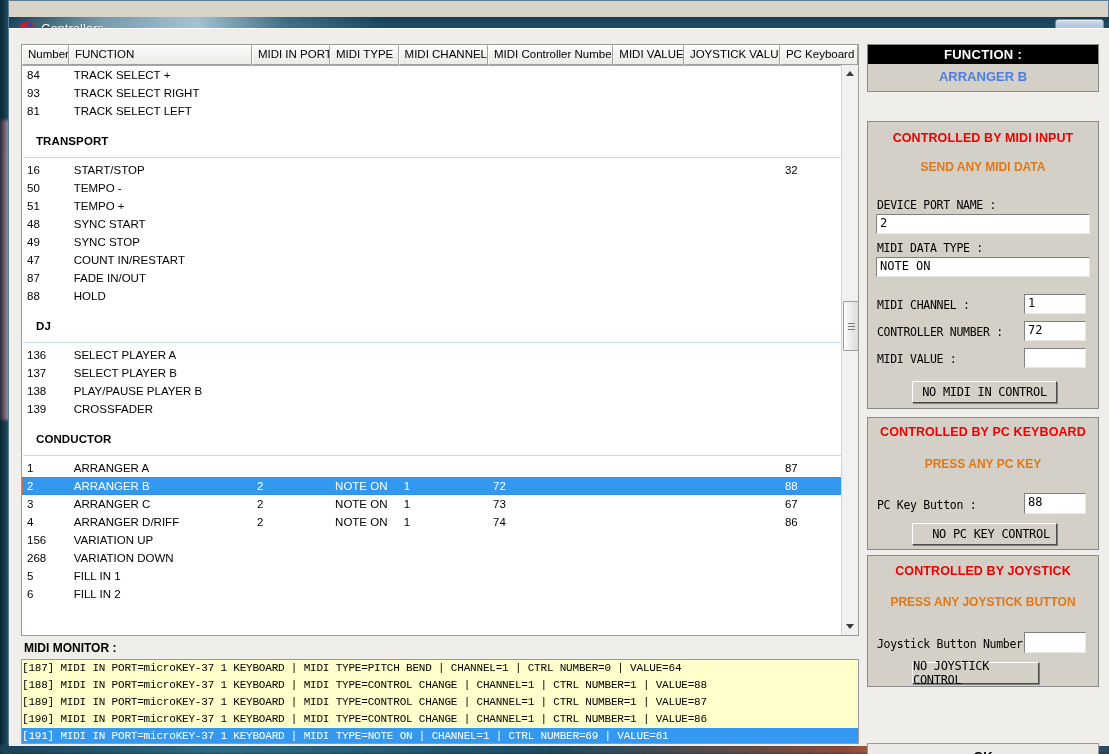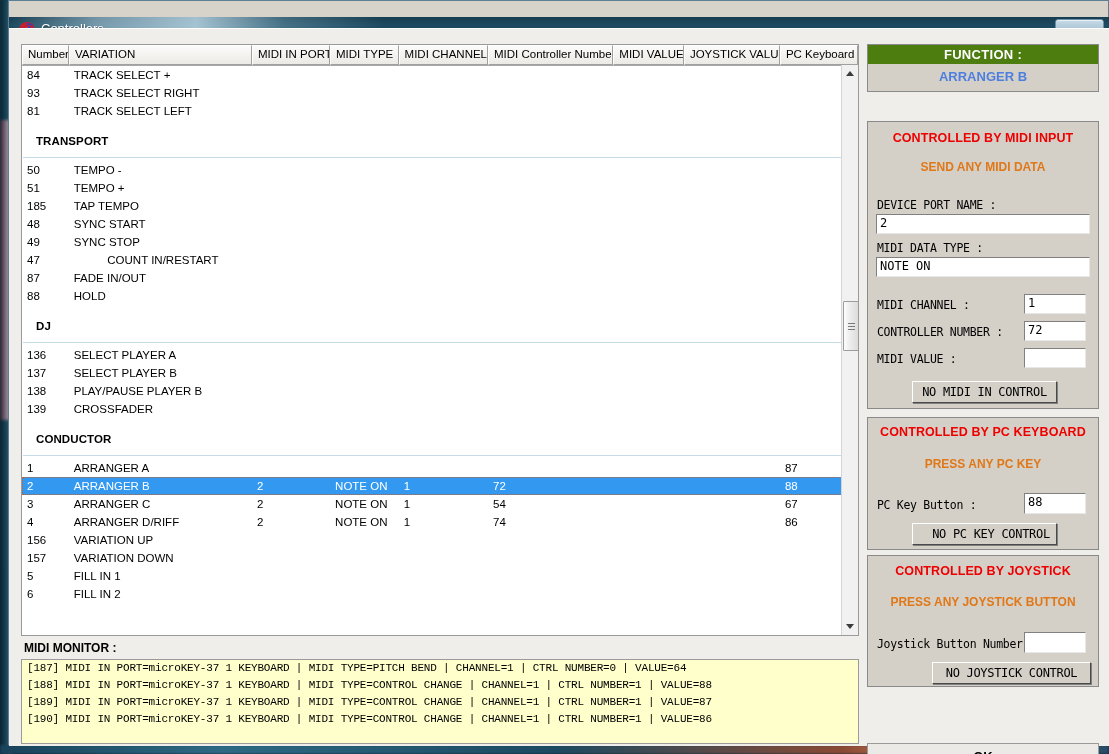--- a/index.html
+++ b/index.html
@@ -210,39 +210,38 @@
     background: #ffffcc;
     border: 1px solid #9a9a9a;
     box-sizing: border-box;
     overflow: hidden;
     font-family: "Liberation Mono", monospace;
   }
   .mon-line {
     height: 17px; line-height: 17px;
     font-size: 11px;
     color: #000;
-    padding-left: 5px;
     white-space: nowrap;
     letter-spacing: -0.2px;
   }
   .mon-line.selected { background: #3399f0; color: #ffffff; }
 
   
   .rail { position: absolute; left: 858px; top: 15px; width: 232px; }
 
   .fn-box {
     position: relative;
     width: 232px; height: 48px;
     background: #d4d0c8;
     border: 1px solid #8a8a8a;
     box-sizing: border-box;
   }
   .fn-title {
     height: 19px; line-height: 19px;
-    background: #4d7c0f;
+    background: #000000;
     color: #ffffff;
     text-align: center;
     font-size: 13px; font-weight: bold;
     letter-spacing: .3px;
   }
   .fn-value {
     height: 26px; line-height: 26px;
     text-align: center;
     color: #4d7fe0;
     font-size: 13px; font-weight: bold;
@@ -335,21 +334,21 @@
       </div>
       <div class="title-text">Controllers</div>
       <div class="close-btn">x</div>
     </div>
 
     <div class="client">
 
       <div class="table-panel">
         <div class="thead" id="thead">
             <div class="th" style="width: 49px;">Number</div>
-            <div class="th" style="width: 193px;">VARIATION</div>
+            <div class="th" style="width: 193px;">FUNCTION</div>
             <div class="th" style="width: 82px;">MIDI IN PORT</div>
             <div class="th" style="width: 72px;">MIDI TYPE</div>
             <div class="th" style="width: 94px;">MIDI CHANNEL</div>
             <div class="th" style="width: 132px;">MIDI Controller Number</div>
             <div class="th" style="width: 74px;">MIDI VALUE</div>
             <div class="th" style="width: 101px;">JOYSTICK VALUE</div>
             <div class="th" style="width: 82px;">PC Keyboard</div>
           </div>
         <div class="tbody" id="tbody">
             <div class="row">
@@ -384,20 +383,31 @@
               <div class="cell" style="width: 74px;"></div>
               <div class="cell" style="width: 101px;"></div>
               <div class="cell" style="width: 82px;"></div>
             </div>
             <div class="spacer-row"></div>
             <div class="group-row">
               <div class="group-label">TRANSPORT</div>
               <div class="group-rule"></div>
             </div>
             <div class="row">
+              <div class="cell" style="width: 49px;">16</div>
+              <div class="cell" style="width: 193px;">START/STOP</div>
+              <div class="cell" style="width: 82px;"></div>
+              <div class="cell" style="width: 72px;"></div>
+              <div class="cell" style="width: 94px;"></div>
+              <div class="cell" style="width: 132px;"></div>
+              <div class="cell" style="width: 74px;"></div>
+              <div class="cell" style="width: 101px;"></div>
+              <div class="cell" style="width: 82px;">32</div>
+            </div>
+            <div class="row">
               <div class="cell" style="width: 49px;">50</div>
               <div class="cell" style="width: 193px;">TEMPO -</div>
               <div class="cell" style="width: 82px;"></div>
               <div class="cell" style="width: 72px;"></div>
               <div class="cell" style="width: 94px;"></div>
               <div class="cell" style="width: 132px;"></div>
               <div class="cell" style="width: 74px;"></div>
               <div class="cell" style="width: 101px;"></div>
               <div class="cell" style="width: 82px;"></div>
             </div>
@@ -406,31 +416,20 @@
               <div class="cell" style="width: 193px;">TEMPO +</div>
               <div class="cell" style="width: 82px;"></div>
               <div class="cell" style="width: 72px;"></div>
               <div class="cell" style="width: 94px;"></div>
               <div class="cell" style="width: 132px;"></div>
               <div class="cell" style="width: 74px;"></div>
               <div class="cell" style="width: 101px;"></div>
               <div class="cell" style="width: 82px;"></div>
             </div>
             <div class="row">
-              <div class="cell" style="width: 49px;">185</div>
-              <div class="cell" style="width: 193px;">TAP TEMPO</div>
-              <div class="cell" style="width: 82px;"></div>
-              <div class="cell" style="width: 72px;"></div>
-              <div class="cell" style="width: 94px;"></div>
-              <div class="cell" style="width: 132px;"></div>
-              <div class="cell" style="width: 74px;"></div>
-              <div class="cell" style="width: 101px;"></div>
-              <div class="cell" style="width: 82px;"></div>
-            </div>
-            <div class="row">
               <div class="cell" style="width: 49px;">48</div>
               <div class="cell" style="width: 193px;">SYNC START</div>
               <div class="cell" style="width: 82px;"></div>
               <div class="cell" style="width: 72px;"></div>
               <div class="cell" style="width: 94px;"></div>
               <div class="cell" style="width: 132px;"></div>
               <div class="cell" style="width: 74px;"></div>
               <div class="cell" style="width: 101px;"></div>
               <div class="cell" style="width: 82px;"></div>
             </div>
@@ -440,21 +439,21 @@
               <div class="cell" style="width: 82px;"></div>
               <div class="cell" style="width: 72px;"></div>
               <div class="cell" style="width: 94px;"></div>
               <div class="cell" style="width: 132px;"></div>
               <div class="cell" style="width: 74px;"></div>
               <div class="cell" style="width: 101px;"></div>
               <div class="cell" style="width: 82px;"></div>
             </div>
             <div class="row">
               <div class="cell" style="width: 49px;">47</div>
-              <div class="cell" style="width: 193px; text-align: center;">COUNT IN/RESTART</div>
+              <div class="cell" style="width: 193px;">COUNT IN/RESTART</div>
               <div class="cell" style="width: 82px;"></div>
               <div class="cell" style="width: 72px;"></div>
               <div class="cell" style="width: 94px;"></div>
               <div class="cell" style="width: 132px;"></div>
               <div class="cell" style="width: 74px;"></div>
               <div class="cell" style="width: 101px;"></div>
               <div class="cell" style="width: 82px;"></div>
             </div>
             <div class="row">
               <div class="cell" style="width: 49px;">87</div>
@@ -553,21 +552,21 @@
               <div class="cell" style="width: 74px;"></div>
               <div class="cell" style="width: 101px;"></div>
               <div class="cell" style="width: 82px;">88</div>
             </div>
             <div class="row">
               <div class="cell" style="width: 49px;">3</div>
               <div class="cell" style="width: 193px;">ARRANGER C</div>
               <div class="cell" style="width: 82px;">2</div>
               <div class="cell" style="width: 72px;">NOTE ON</div>
               <div class="cell" style="width: 94px;">1</div>
-              <div class="cell" style="width: 132px;">54</div>
+              <div class="cell" style="width: 132px;">73</div>
               <div class="cell" style="width: 74px;"></div>
               <div class="cell" style="width: 101px;"></div>
               <div class="cell" style="width: 82px;">67</div>
             </div>
             <div class="row">
               <div class="cell" style="width: 49px;">4</div>
               <div class="cell" style="width: 193px;">ARRANGER D/RIFF</div>
               <div class="cell" style="width: 82px;">2</div>
               <div class="cell" style="width: 72px;">NOTE ON</div>
               <div class="cell" style="width: 94px;">1</div>
@@ -581,21 +580,21 @@
               <div class="cell" style="width: 193px;">VARIATION UP</div>
               <div class="cell" style="width: 82px;"></div>
               <div class="cell" style="width: 72px;"></div>
               <div class="cell" style="width: 94px;"></div>
               <div class="cell" style="width: 132px;"></div>
               <div class="cell" style="width: 74px;"></div>
               <div class="cell" style="width: 101px;"></div>
               <div class="cell" style="width: 82px;"></div>
             </div>
             <div class="row">
-              <div class="cell" style="width: 49px;">157</div>
+              <div class="cell" style="width: 49px;">268</div>
               <div class="cell" style="width: 193px;">VARIATION DOWN</div>
               <div class="cell" style="width: 82px;"></div>
               <div class="cell" style="width: 72px;"></div>
               <div class="cell" style="width: 94px;"></div>
               <div class="cell" style="width: 132px;"></div>
               <div class="cell" style="width: 74px;"></div>
               <div class="cell" style="width: 101px;"></div>
               <div class="cell" style="width: 82px;"></div>
             </div>
             <div class="row">
@@ -638,20 +637,21 @@
             </div>
         </div>
       </div>
 
       <div class="monitor-label">MIDI MONITOR :</div>
       <div class="monitor-box" id="monitor">
           <div class="mon-line">[187] MIDI IN PORT=microKEY-37 1 KEYBOARD | MIDI TYPE=PITCH BEND | CHANNEL=1 | CTRL NUMBER=0 | VALUE=64</div>
           <div class="mon-line">[188] MIDI IN PORT=microKEY-37 1 KEYBOARD | MIDI TYPE=CONTROL CHANGE | CHANNEL=1 | CTRL NUMBER=1 | VALUE=88</div>
           <div class="mon-line">[189] MIDI IN PORT=microKEY-37 1 KEYBOARD | MIDI TYPE=CONTROL CHANGE | CHANNEL=1 | CTRL NUMBER=1 | VALUE=87</div>
           <div class="mon-line">[190] MIDI IN PORT=microKEY-37 1 KEYBOARD | MIDI TYPE=CONTROL CHANGE | CHANNEL=1 | CTRL NUMBER=1 | VALUE=86</div>
+          <div class="mon-line selected">[191] MIDI IN PORT=microKEY-37 1 KEYBOARD | MIDI TYPE=NOTE ON | CHANNEL=1 | CTRL NUMBER=69 | VALUE=61</div>
         </div>
 
       <div class="rail">
 
         <div class="fn-box">
           <div class="fn-title">FUNCTION :</div>
           <div class="fn-value">ARRANGER B</div>
         </div>
 
         <div class="group-box" style="margin-top:29px; height:288px;">
@@ -682,21 +682,21 @@
           <div class="fld-label" style="position:absolute; left:9px; top:80px;">PC Key Button :</div>
           <div class="tf" style="position:absolute; left:156px; top:75px; width:62px; height:21px;">88</div>
           <div class="btn3d" style="position:absolute; left:44px; top:105px; width:145px; height:22px;padding-left:13px;">NO PC KEY CONTROL</div>
         </div>
 
         <div class="group-box" style="margin-top:5px; height:132px;">
           <div class="gb-title" style="margin-top:8px;">CONTROLLED BY JOYSTICK</div>
           <div class="gb-sub" style="margin-top:17px;">PRESS ANY JOYSTICK BUTTON</div>
           <div class="fld-label" style="position:absolute; left:9px; top:81px;">Joystick Button Number :</div>
           <div class="tf" style="position:absolute; left:156px; top:76px; width:62px; height:21px;"></div>
-          <div class="btn3d" style="position:absolute; left:44px; top:106px; width:159px; height:22px;margin-left:20px;">NO JOYSTICK CONTROL</div>
+          <div class="btn3d" style="position:absolute; left:44px; top:106px; width:127px; height:22px;">NO JOYSTICK CONTROL</div>
         </div>
 
       </div>
 
       <div class="ok-btn">OK</div>
 
     </div>
   </div>
 </div>
 

